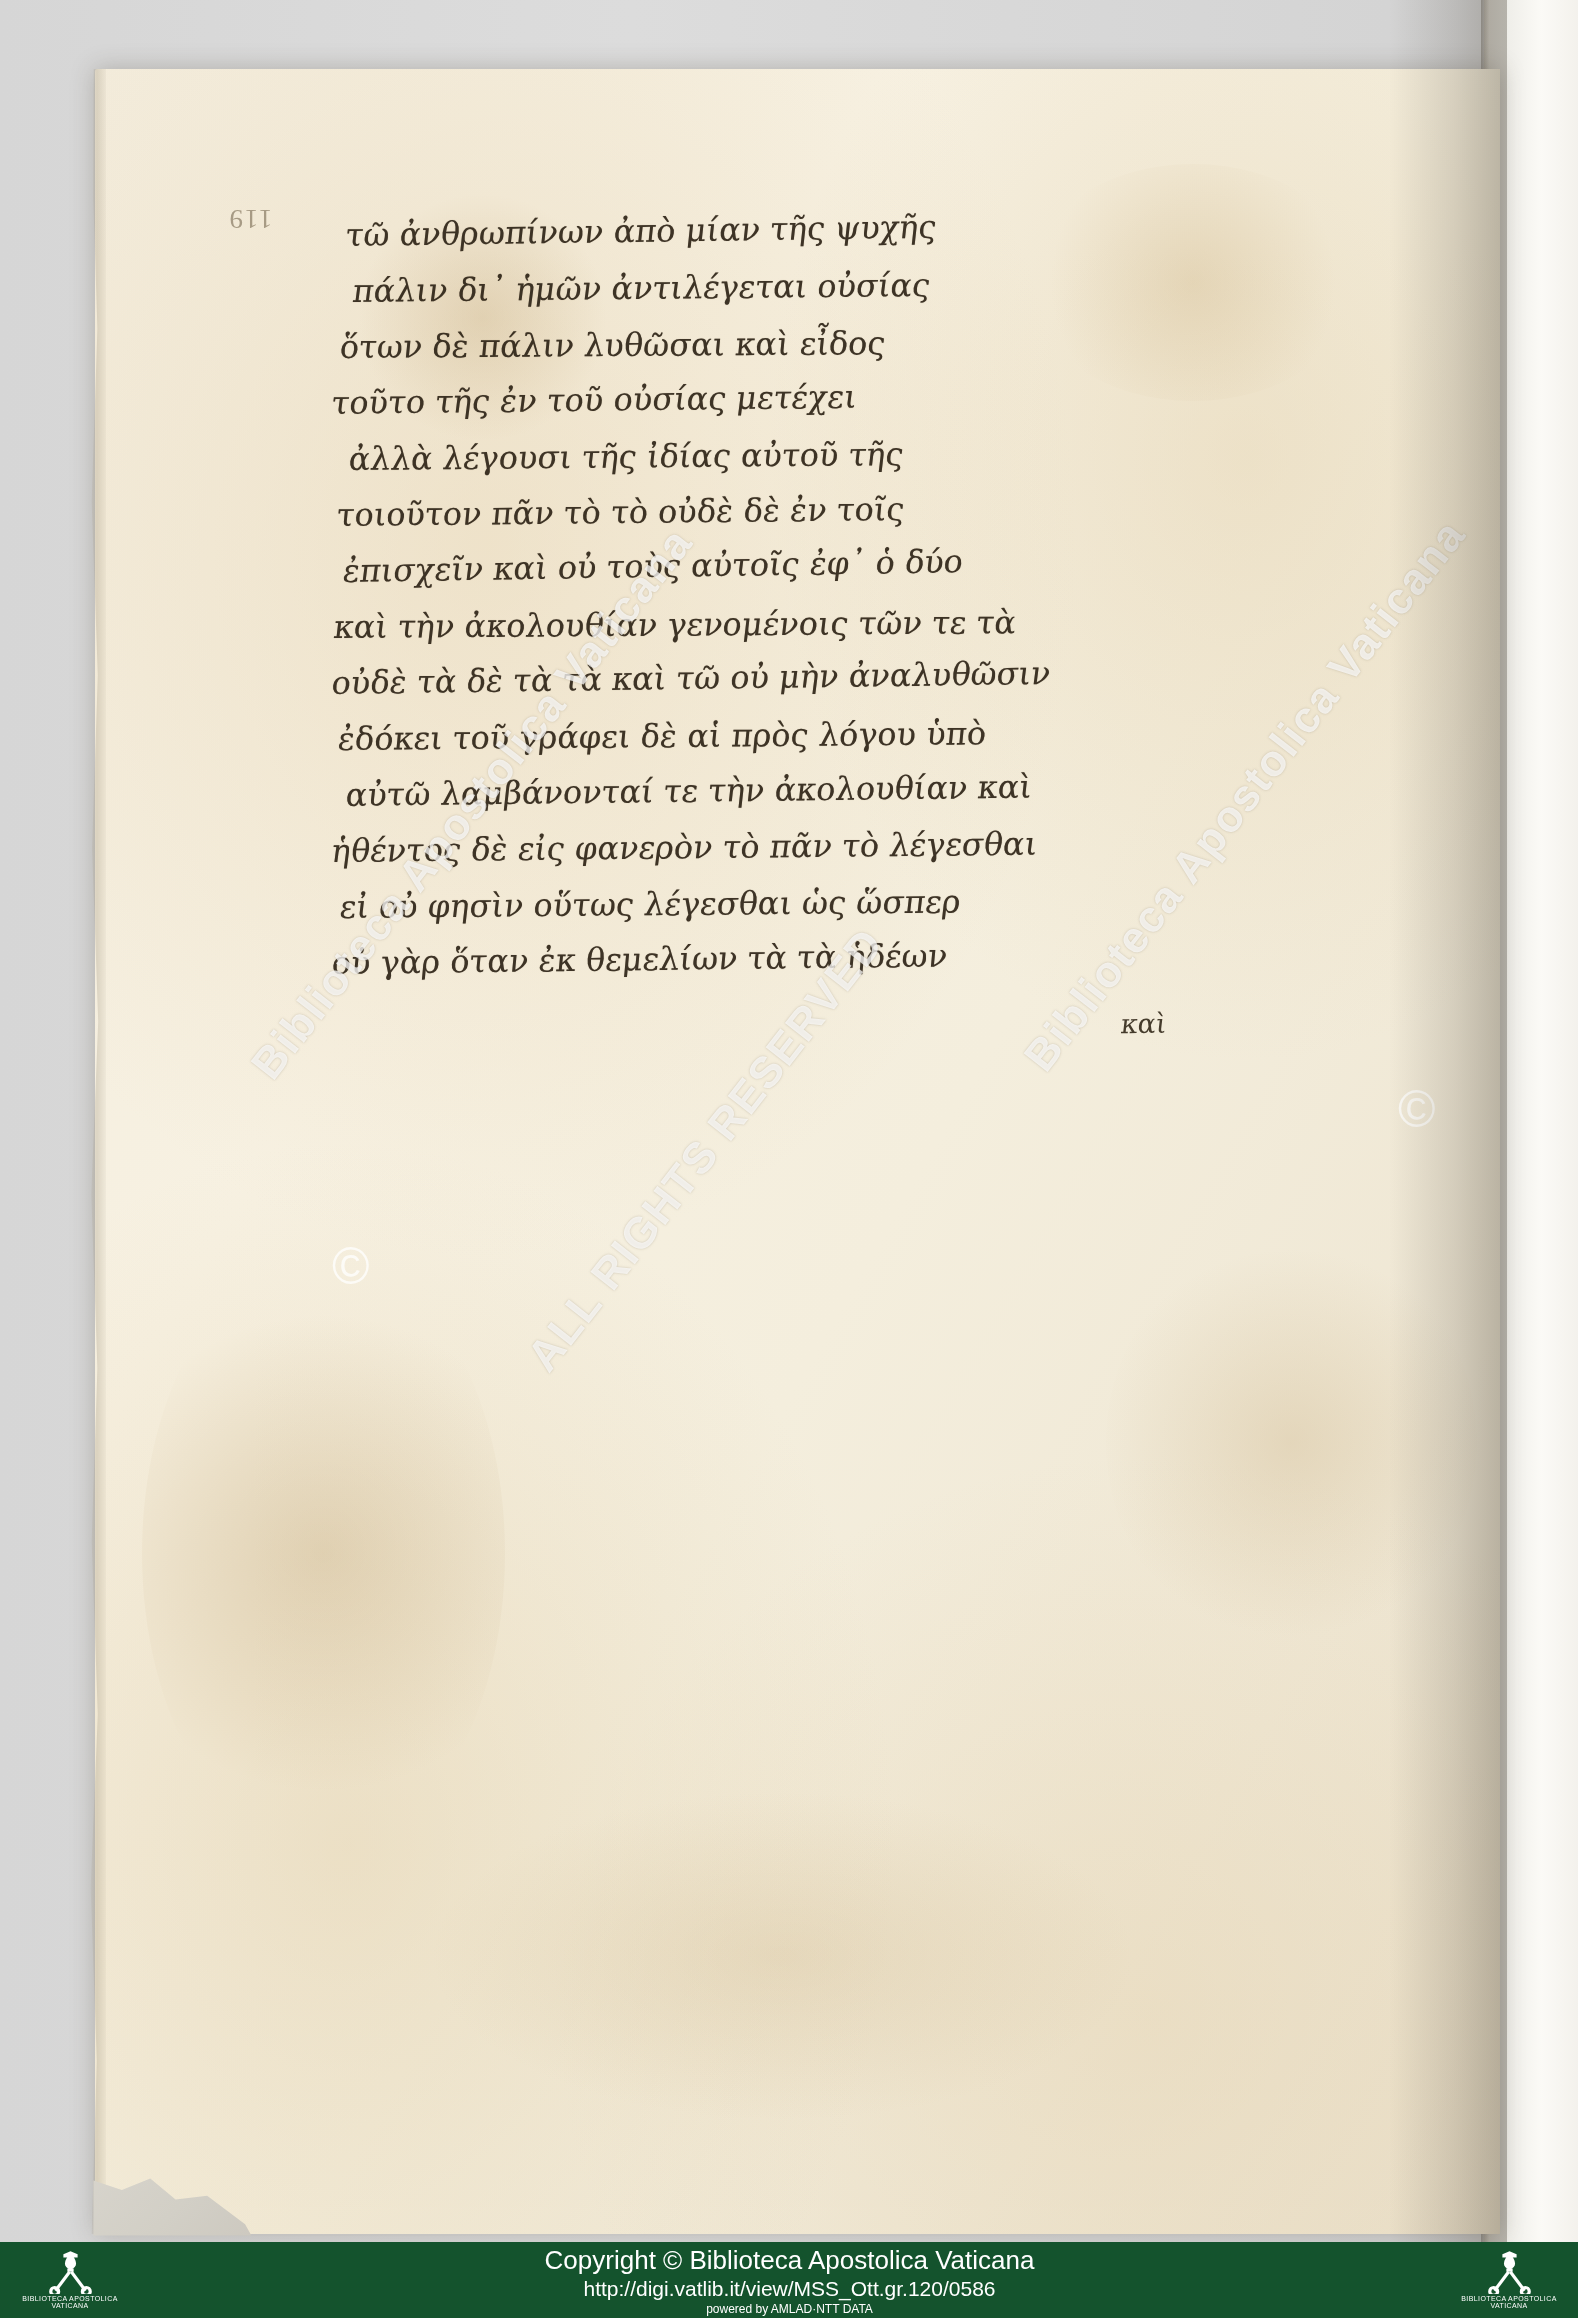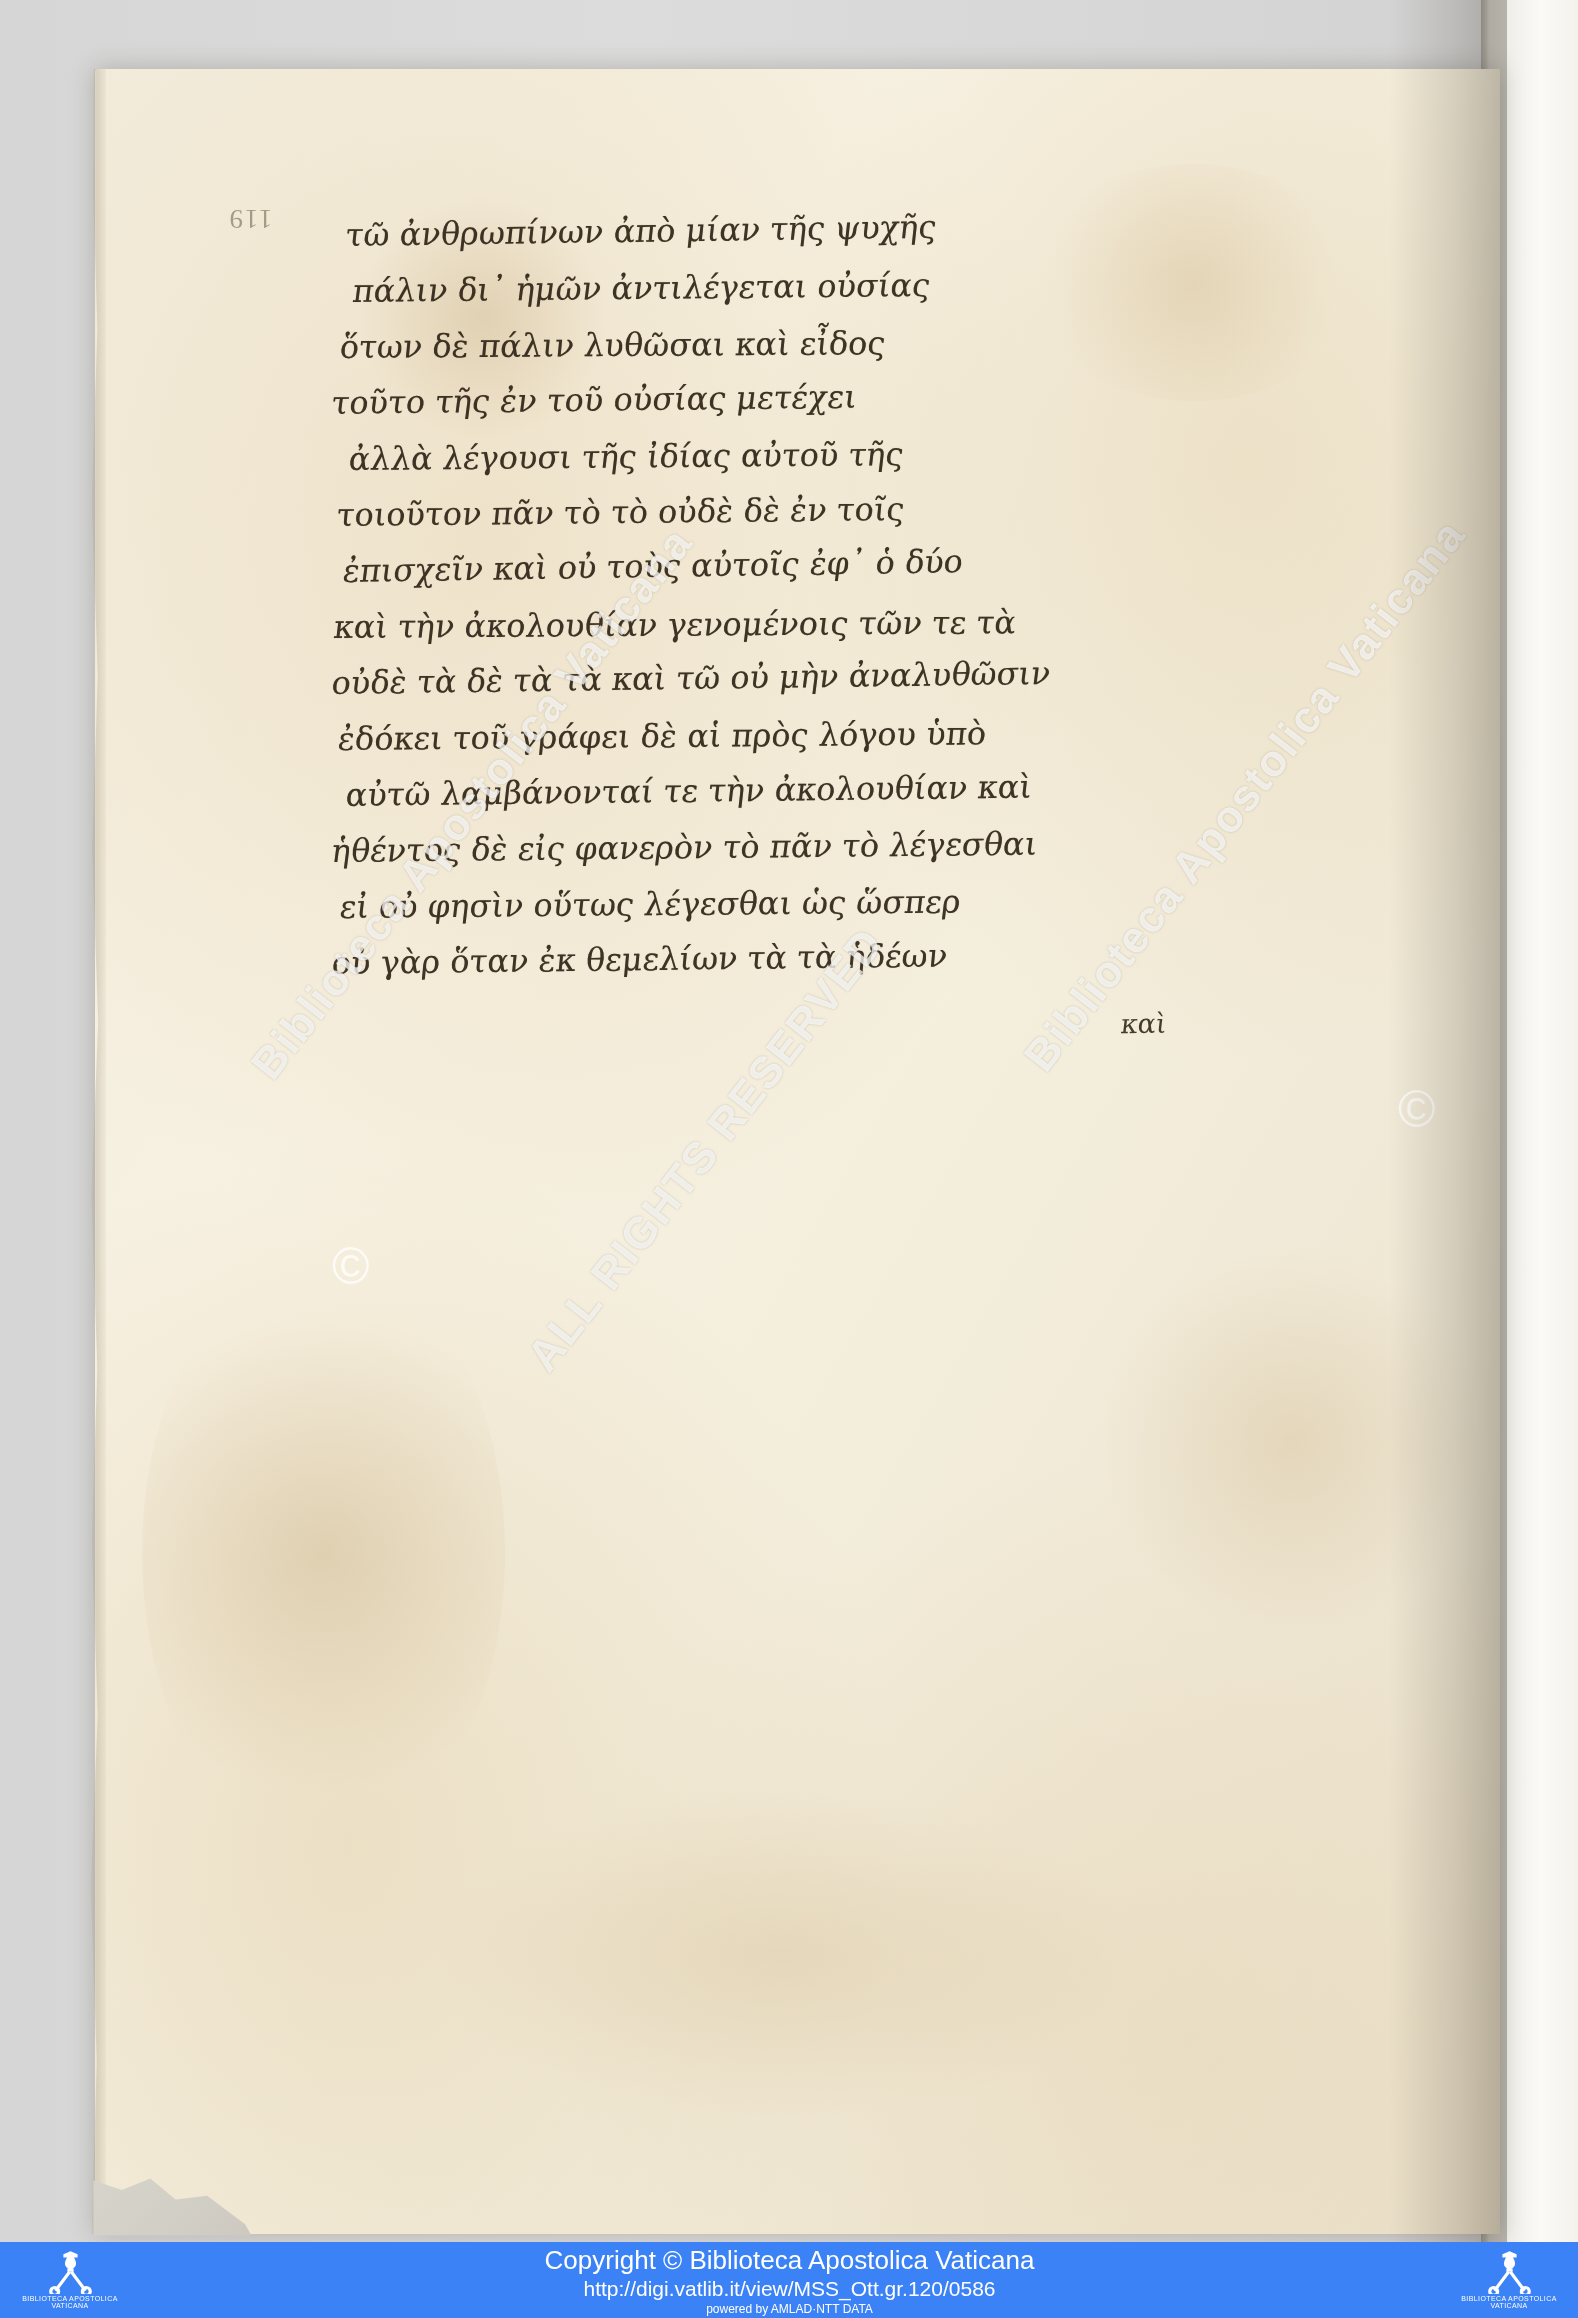--- a/index.html
+++ b/index.html
@@ -206,21 +206,21 @@
   .wm-c1 { left: 237px; top: 1168px; }
   .wm-c2 { left: 1303px; top: 1011px; }
 
   
   .footer {
     position: absolute;
     left: 0;
     bottom: 0;
     width: 1579px;
     height: 77px;
-    background: #3b82f6;
+    background: #14532d;
     color: #ffffff;
     display: flex;
     align-items: center;
     justify-content: center;
   }
   .footer-center {
     text-align: center;
     line-height: 1.25;
   }
   .footer-line-1 { font-size: 26px; }

